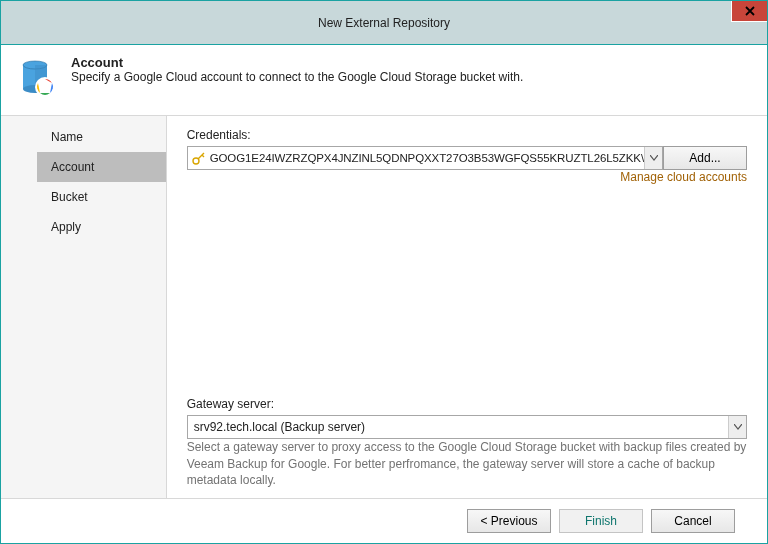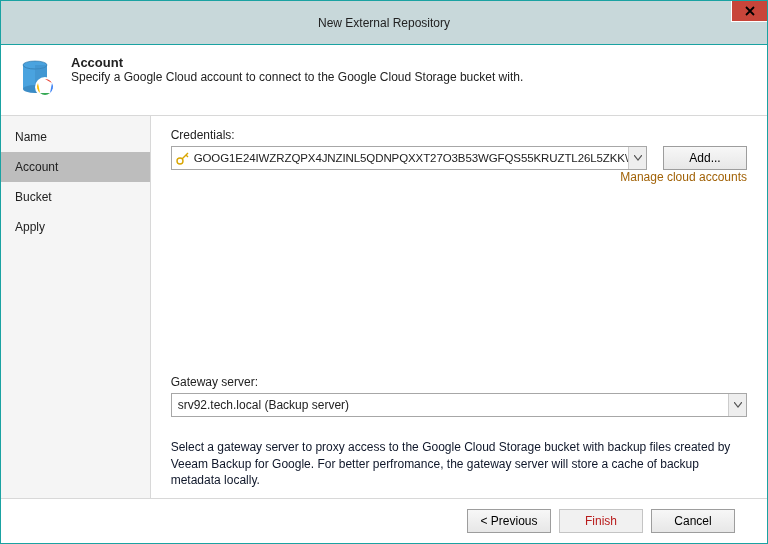--- a/index.html
+++ b/index.html
@@ -36,74 +36,75 @@
   .header .text { display: flex; flex-direction: column; }
   .header .text .h1 { font-weight: 700; font-size: 13px; }
   .header .text .sub { font-size: 12px; color: #222; }
   .body {
     flex: 1; display: flex; min-height: 0;
   }
   .sidebar {
     width: 190px; background: #f5f5f5;
     border-right: 1px solid #d8d8d8;
     padding-top: 6px;
+    padding-left: 36px;
   }
   .sidebar .item {
     padding: 8px 14px;
     cursor: pointer;
   }
   .sidebar .item.active {
     background: #bdbdbd;
     font-weight: 400;
   }
   .content {
     flex: 1; display: flex; flex-direction: column;
     padding: 12px 20px 10px 20px;
   }
   .field-label { margin-bottom: 4px; }
-  .cred-row { display: flex; gap: 16px; }
+  .cred-row { display: flex; gap: 0; }
   .combo {
     flex: 1; height: 24px; border: 1px solid #a7a7a7;
     display: flex; align-items: center; background: #fff;
     position: relative; padding: 0 18px 0 4px;
     overflow: hidden;
   }
   .combo .key-icon { flex: none; width: 14px; height: 14px; margin-right: 4px; }
   .combo .value { white-space: nowrap; letter-spacing: -0.1px; font-size: 11.5px; }
   .combo .chev {
     position: absolute; right: 0; top: 0; width: 18px; height: 100%;
     display: flex; align-items: center; justify-content: center;
     border-left: 1px solid #ccc; background: #eee;
   }
   .btn {
     height: 24px; min-width: 84px;
     background: linear-gradient(#f7f7f7,#e7e7e7);
     border: 1px solid #9d9d9d;
     cursor: pointer; font-family: inherit; font-size: 12px;
     padding: 0 10px;
   }
-  .btn:disabled { color: #b91c1c; cursor: default; border-color: #c4c4c4; background: #f1f1f1; }
+  .btn:disabled { color: #0f766e; cursor: default; border-color: #c4c4c4; background: #f1f1f1; }
   .link {
     color: #a16207; cursor: pointer;
     align-self: flex-end; margin-top: 0;
   }
   .spacer { flex: 1; }
   .gw-block {}
   .gw-select {
     width: 100%; height: 24px; border: 1px solid #a7a7a7;
     display: flex; align-items: center; padding: 0 18px 0 6px;
     position: relative; background: #fff;
   }
   .gw-select .chev {
     position: absolute; right: 0; top: 0; width: 18px; height: 100%;
     display: flex; align-items: center; justify-content: center;
     border-left: 1px solid #ccc; background: #eee;
   }
   .help {
-    color: #0f172a; margin-top: 22px; line-height: 1.35;
+    color: #737373; margin-top: 0; line-height: 1.35;
   }
   .buttons {
     display: flex; gap: 8px; justify-content: flex-end;
     padding: 10px 32px;
     border-top: 1px solid #d8d8d8;
     background: #fff;
   }
   svg { display: block; }
 </style>
 </head>

